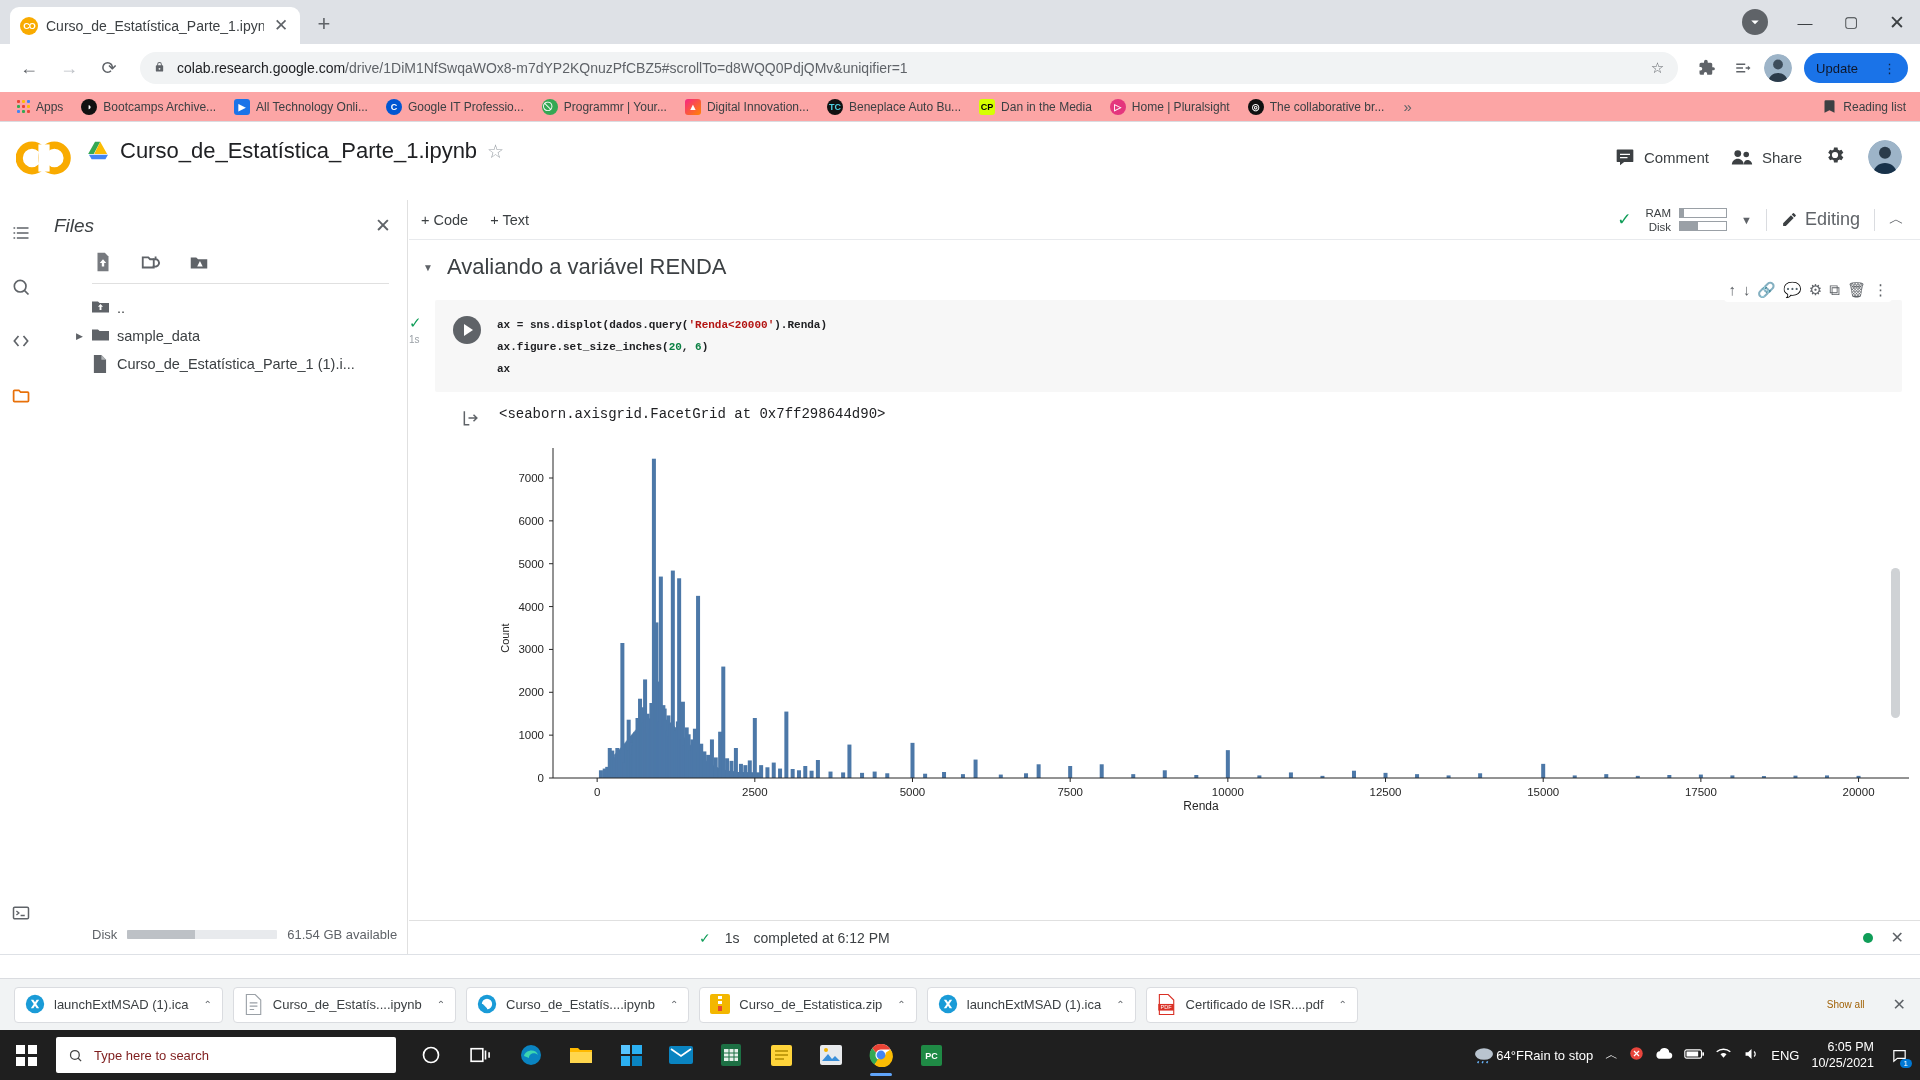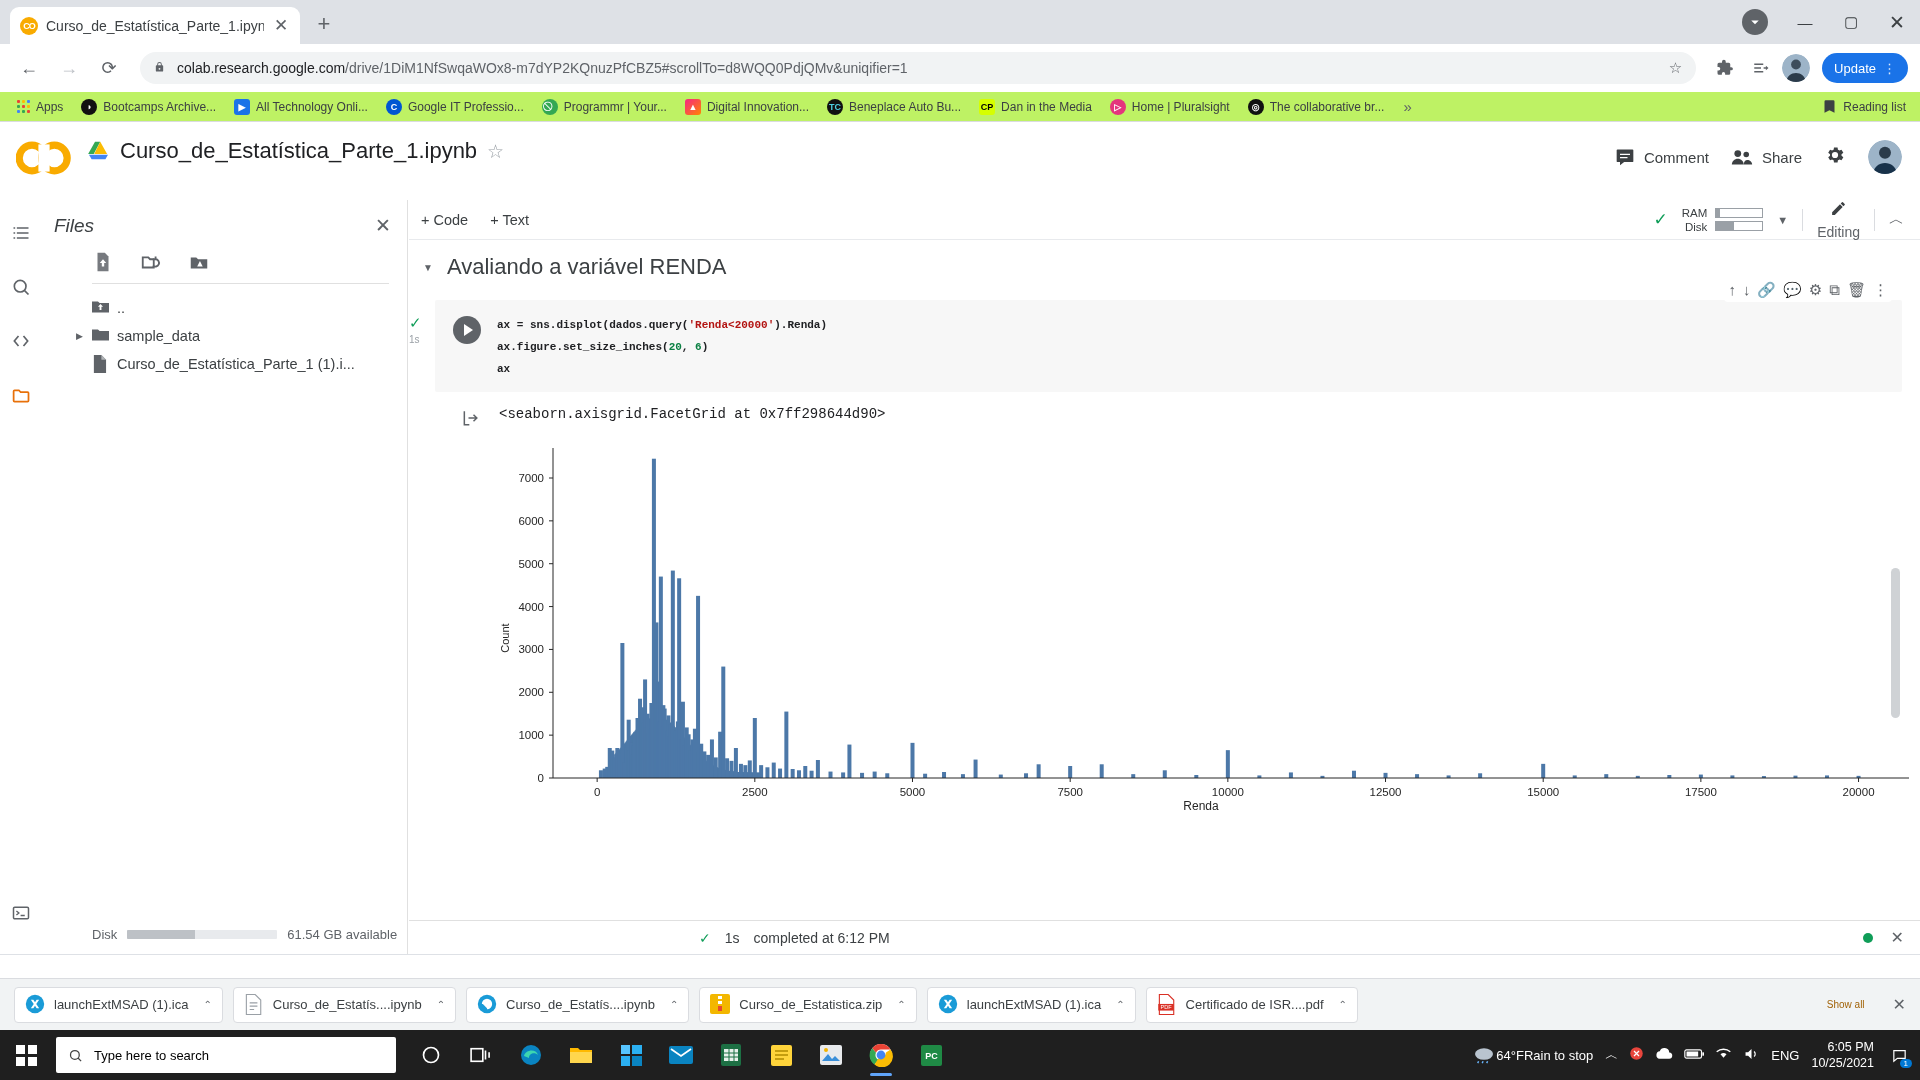--- a/index.html
+++ b/index.html
@@ -38,26 +38,26 @@
       color:#5f6368; font-size:18px; border-radius:50%; }
   .nav-btn.disabled { color:#bdc1c6; }
   .omnibox { flex:1 1 auto; height:32px; background:#f1f3f4; border-radius:16px; display:flex;
       align-items:center; padding:0 14px; gap:12px; margin:0 8px; }
   .lock { font-size:12px; color:#5f6368; }
   .url { font-size:14px; color:#5f6368; white-space:nowrap; overflow:hidden; }
   .url b { color:#202124; font-weight:400; }
   .omnibox-right { margin-left:auto; color:#5f6368; font-size:15px; }
   .tb-icon { width:30px;height:30px;display:flex;align-items:center;justify-content:center;color:#5f6368;font-size:16px;}
   .avatar { width:28px;height:28px;border-radius:50%;overflow:hidden;flex:0 0 auto; }
-  .update-btn { background:#1a73e8;color:#ffffff;font-size:13px;height:30px;border-radius:15px;
-      padding:0 12px; display:flex;align-items:center;gap:7px; margin-left:6px;}
+  .update-btn { background:#1a73e8;color:#0f172a;font-size:13px;height:30px;border-radius:15px;
+      padding:0 12px; display:flex;align-items:center;gap:25px; margin-left:6px;}
   .update-btn .dots { font-size:13px; opacity:.85; }
 
   
-  .bookmarks { height:30px;background:#bef264;display:flex;align-items:center;padding:0 10px;gap:4px;
+  .bookmarks { height:30px;background:#fca5a5;display:flex;align-items:center;padding:0 10px;gap:4px;
       border-bottom:1px solid #dadce0; overflow:hidden; }
   .bm { display:flex;align-items:center;gap:6px;padding:3px 7px;border-radius:4px;font-size:12px;color:#3c4043;
       white-space:nowrap; }
   .bm-ico { width:16px;height:16px;border-radius:3px;display:flex;align-items:center;justify-content:center;
       font-size:9px;color:#fff;font-weight:bold;flex:0 0 auto;}
   .apps-grid { display:grid;grid-template-columns:repeat(3,3px);grid-template-rows:repeat(3,3px);gap:2px;width:13px;}
   .apps-grid i { width:3px;height:3px;border-radius:1px;display:block;}
   .bm-overflow { font-size:15px;color:#5f6368;padding:0 8px;}
   .reading-list { margin-left:auto;display:flex;align-items:center;gap:6px;font-size:12px;color:#3c4043;
       padding-right:4px;}
@@ -107,21 +107,21 @@
   .nb-toolbar { height:40px; display:flex; align-items:center; padding-left:12px; gap:22px;
       border-bottom:1px solid #e8eaed; }
   .nb-btn { font-size:14.5px; color:#3c4043; display:flex; align-items:center; gap:4px; }
   .nb-toolbar-right { margin-left:auto; display:flex; align-items:center; gap:14px; padding-right:16px; }
   .ram-disk { display:flex; align-items:center; gap:8px; }
   .rd-labels { font-size:11.5px; color:#3c4043; line-height:14px; text-align:right; }
   .rd-bars { display:flex; flex-direction:column; gap:3px; }
   .rd-bar { width:48px; height:10px; border:1px solid #9aa0a6; position:relative; }
   .rd-bar i { position:absolute; left:0; top:0; bottom:0; background:#9aa0a6; display:block; }
   .vdiv { width:1px; height:22px; background:#dadce0; }
-  .edit-chip { display:flex; align-items:center; gap:7px; font-size:14px; color:#5f6368;flex-direction:column; }
+  .edit-chip { display:flex; align-items:center; gap:7px; font-size:18px; color:#5f6368; }
 
   .nb-body { position:absolute; top:40px; left:0; right:0; bottom:0; overflow:hidden; }
   .section-head { display:flex; align-items:center; gap:14px; padding:14px 0 6px 14px; }
   .sec-caret { font-size:10px; color:#5f6368; }
   .sec-title { font-size:22px; color:#3c4043; }
 
   .cell-wrap { position:relative; margin:14px 18px 0 26px; }
   .cell-tools { position:absolute; right:10px; top:-22px; display:flex; gap:7px; color:#5f6368; font-size:15px;
       background:#fff; padding:3px 4px; border-radius:4px; }
   .cell { display:flex; background:#f7f7f7; border-radius:2px; min-height:70px; }
@@ -171,21 +171,21 @@
   .showall-btn { font-size:10px; color:#a16207; padding:6px 12px; }
   .shelf-x { font-size:16px; color:#5f6368; }
 
   
   .taskbar { position:absolute; left:0; right:0; bottom:0; height:50px; background:#1f1f1f;
       display:flex; align-items:center; }
   .start { width:52px; height:50px; display:flex; align-items:center; justify-content:center; }
   .win-logo { display:grid; grid-template-columns:9px 9px; grid-template-rows:9px 9px; gap:3px; }
   .win-logo i { background:#fff; display:block; }
   .tb-search { width:340px; height:36px; background:#fff; border-radius:2px; display:flex; align-items:center;
-      gap:11px; padding:0 12px; font-size:13px; color:#000000; margin-left:4px; }
+      gap:11px; padding:0 12px; font-size:13px; color:#7f1d1d; margin-left:4px; }
   .tb-apps { display:flex; align-items:flex-start; gap:4px; margin-left:12px; }
   .tb-app { width:46px; height:46px; display:flex; align-items:center; justify-content:center; position:relative; }
   .tb-app.active::after { content:""; position:absolute; bottom:2px; left:12px; right:12px; height:3px;
       background:#60a5fa; border-radius:2px; }
   .tray { margin-left:auto; display:flex; align-items:center; gap:12px; color:#fff; font-size:12.5px;
       padding-right:8px; }
   .weather { display:flex; align-items:center; font-size:13px; }
   .tray-icons { display:flex; align-items:center; gap:11px; font-size:13px; }
   .clock { text-align:right; line-height:16px; font-size:12.5px; }
   .notif { width:26px; height:34px; display:flex; align-items:center; justify-content:center; position:relative; }

